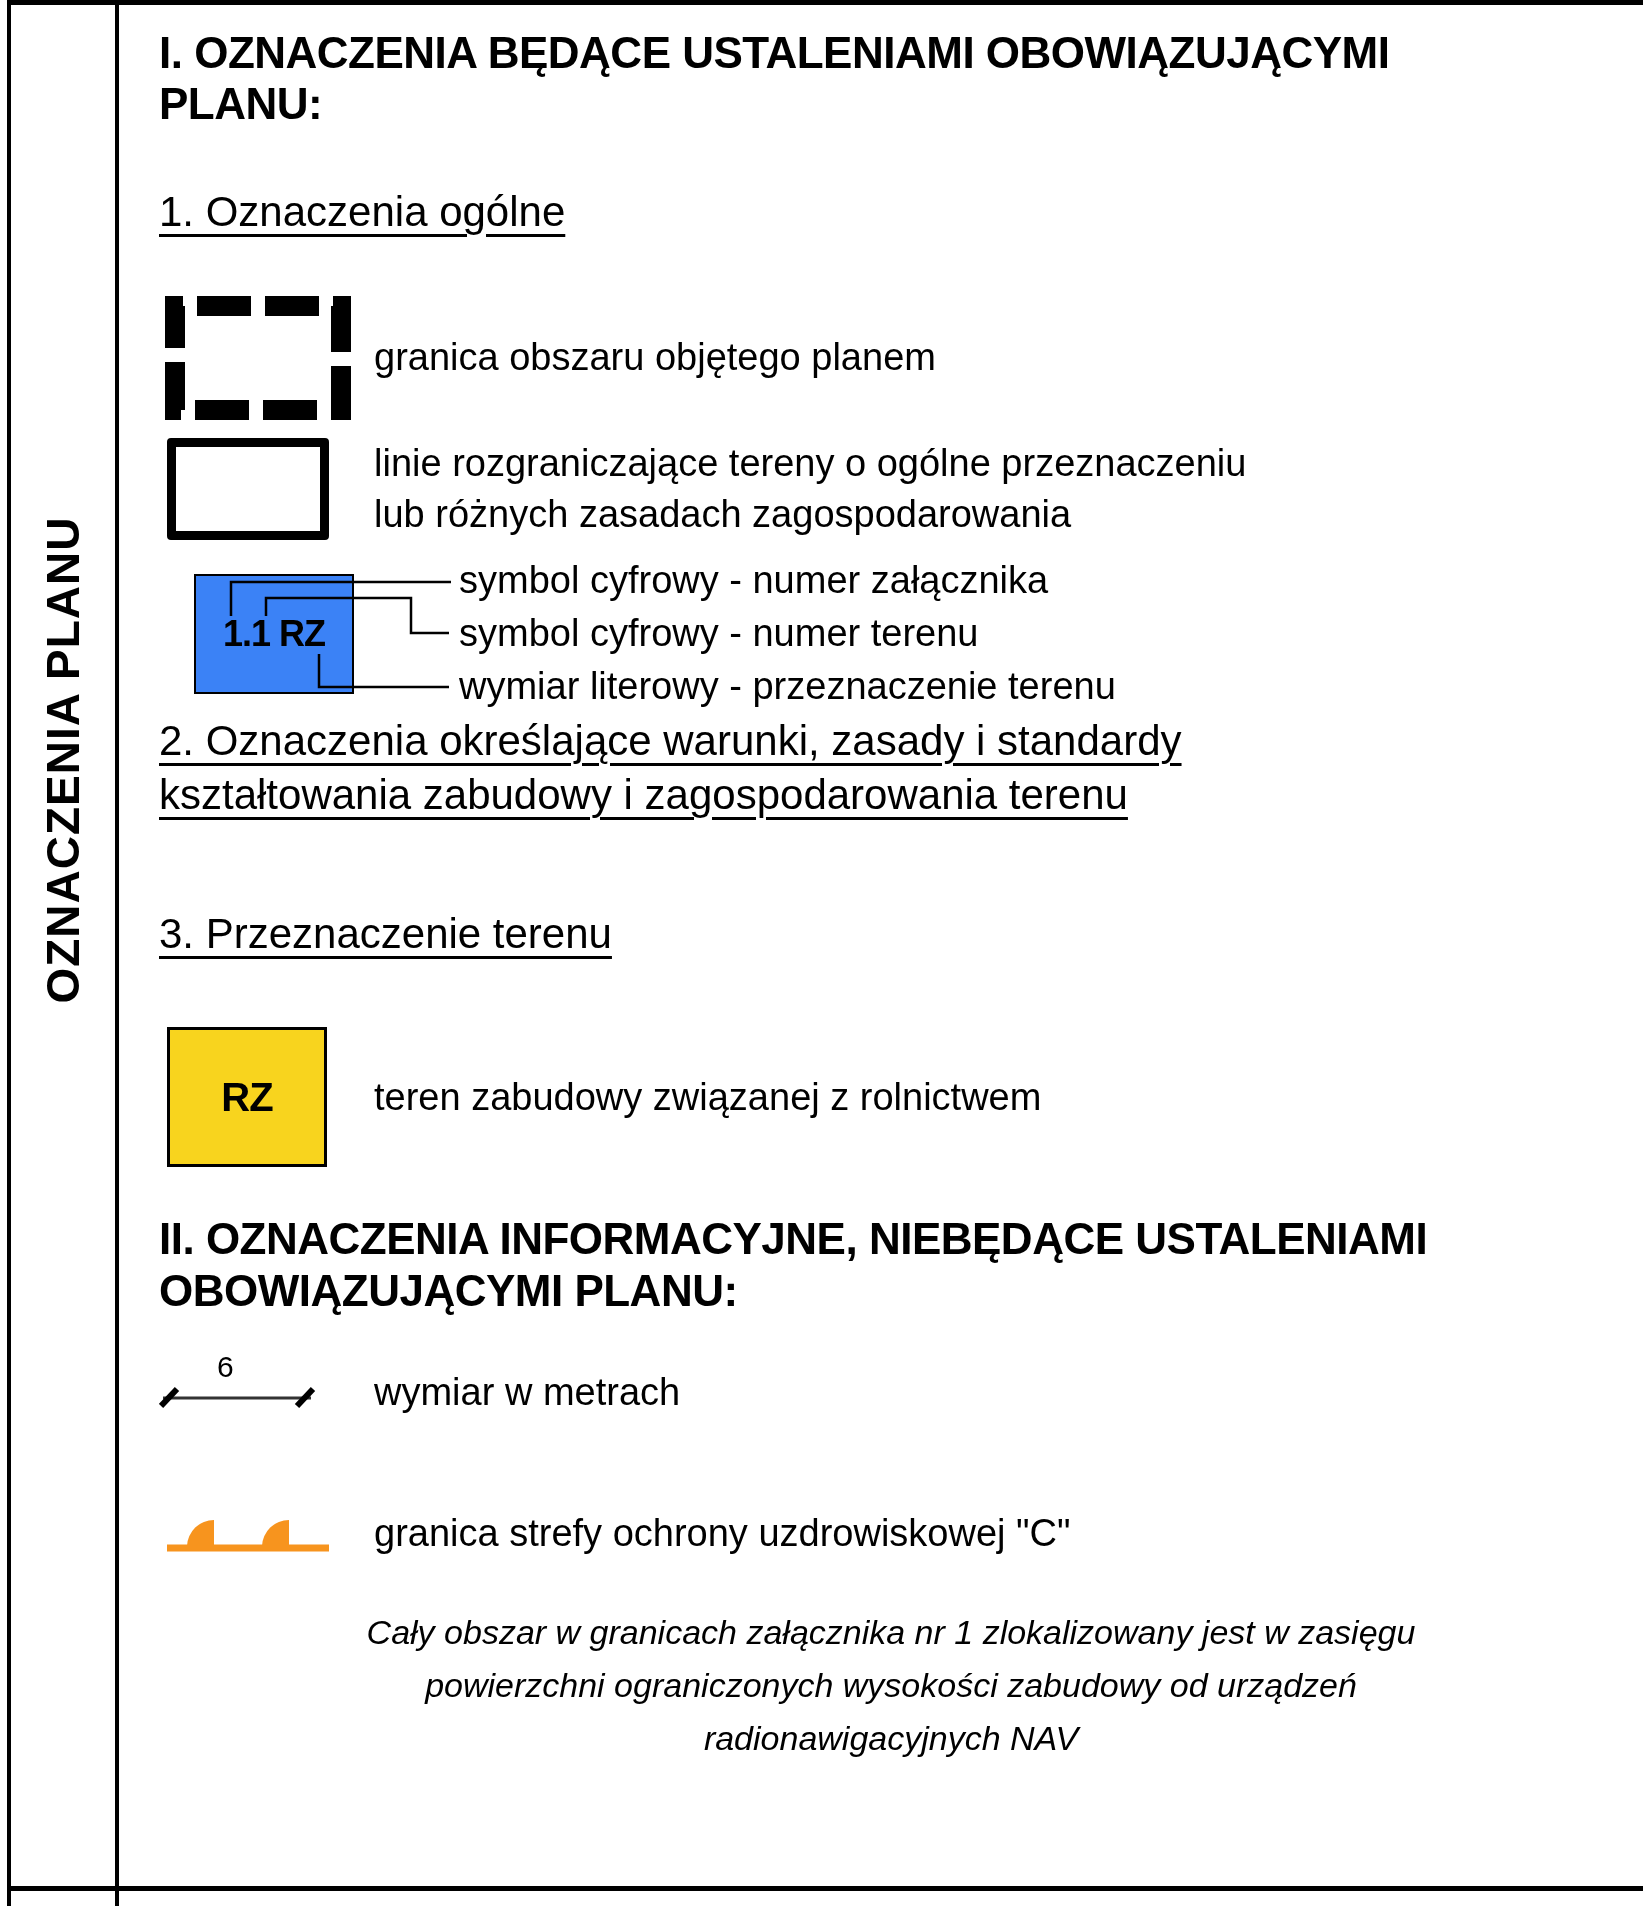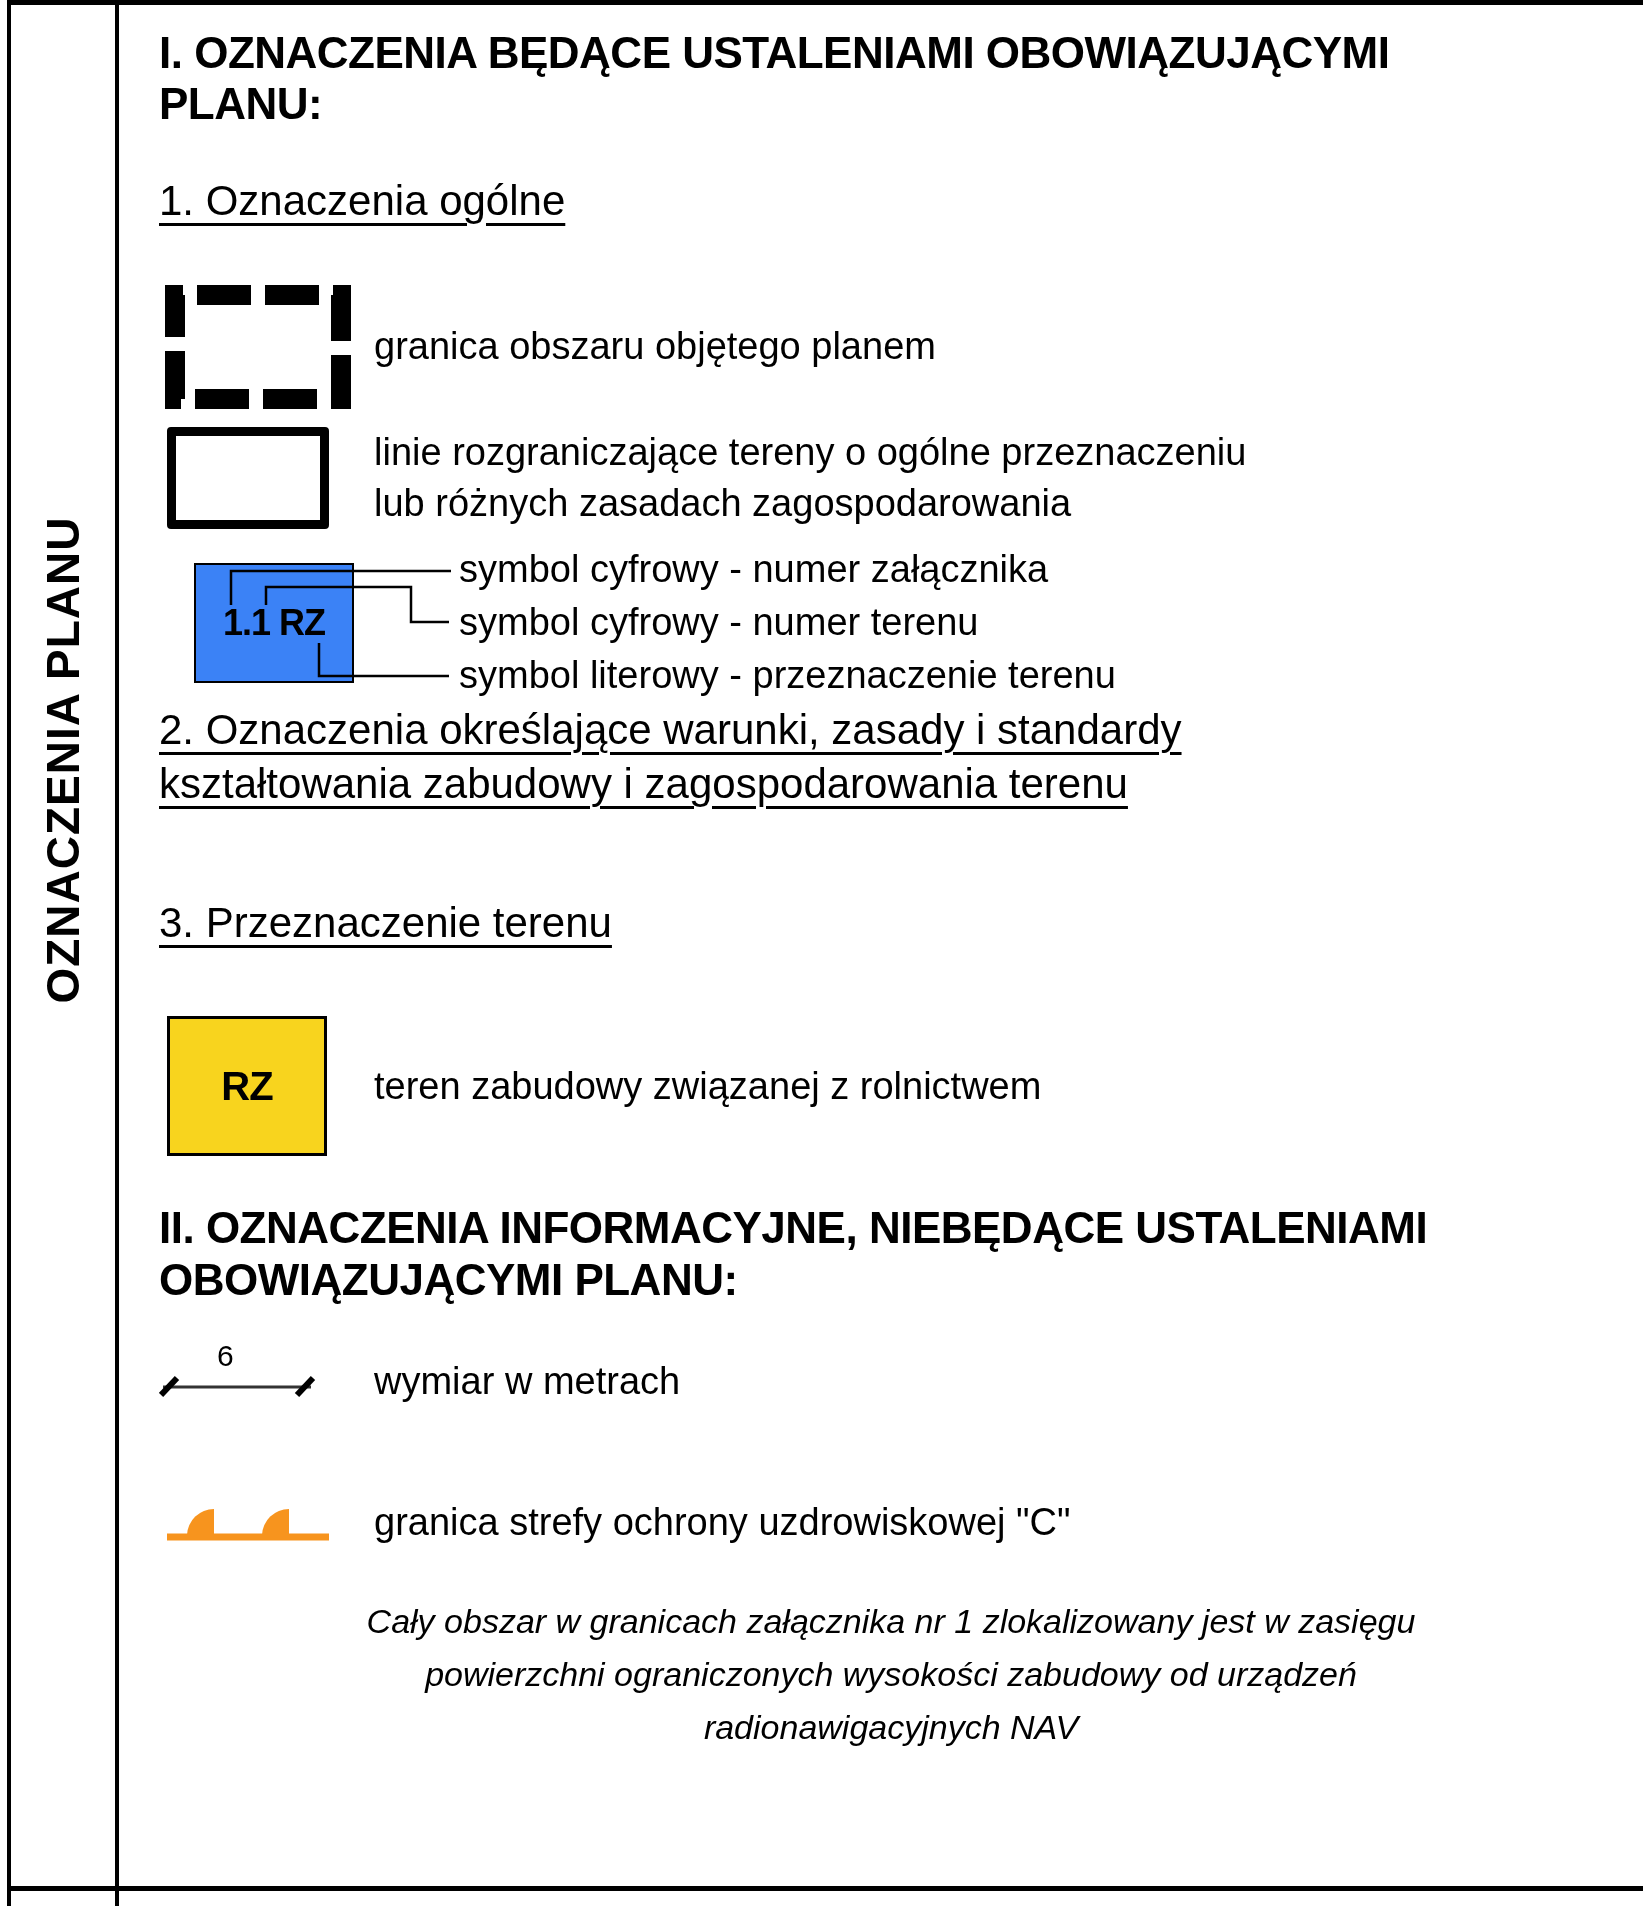--- a/index.html
+++ b/index.html
@@ -33,21 +33,21 @@
   .h-major { font-size:44px; font-weight:700; letter-spacing:-0.5px; line-height:1.17; }
   .h-sub {
     font-size:42px; font-weight:400; line-height:1.3;
     text-decoration:underline; text-underline-offset:8px; text-decoration-thickness:2.5px;
   }
   .label { font-size:38px; line-height:1.32; }
 
   .li { display:flex; align-items:center; }
   .sym { width:215px; flex-shrink:0; display:flex; align-items:flex-end; }
 
-  .mt-g1 { margin-top:44px; }
+  .mt-g1 { margin-top:55px; }
   .mt-i1 { margin-top:54px; }
   .mt-i2 { margin-top:16px; }
   .mt-i3 { margin-top:14px; }
   .mt-g2 { }
   .mt-i4 { margin-top:74px; }
   .mt-g3 { margin-top:84px; }
   .mt-i5 { margin-top:66px; }
   .mt-h2 { margin-top:46px; }
   .mt-i6 { margin-top:36px; }
   .mt-i7 { margin-top:76px; }
@@ -137,21 +137,21 @@
           <span>1.1 RZ</span>
         </div>
         <svg class="code-connectors" width="300" height="160" viewBox="0 0 300 160">
           <polyline points="72,62 72,28 292,28" fill="none" stroke="#000" stroke-width="2.5"></polyline>
           <polyline points="107,62 107,44 252,44 252,79 290,79" fill="none" stroke="#000" stroke-width="2.5"></polyline>
           <polyline points="160,100 160,133 290,133" fill="none" stroke="#000" stroke-width="2.5"></polyline>
         </svg>
         <div class="code-labels">
           <div class="label">symbol cyfrowy - numer załącznika</div>
           <div class="label">symbol cyfrowy - numer terenu</div>
-          <div class="label">symbol literowy - przeznaczenie terenu</div>
+          <div class="label">wymiar literowy - przeznaczenie terenu</div>
         </div>
       </div>
 
       <div class="h-sub mt-g2">
         <div>2. Oznaczenia określające warunki, zasady i standardy</div>
         <div>kształtowania zabudowy i zagospodarowania terenu</div>
       </div>
 
 
       <div class="h-sub mt-g3">3. Przeznaczenie terenu</div>

